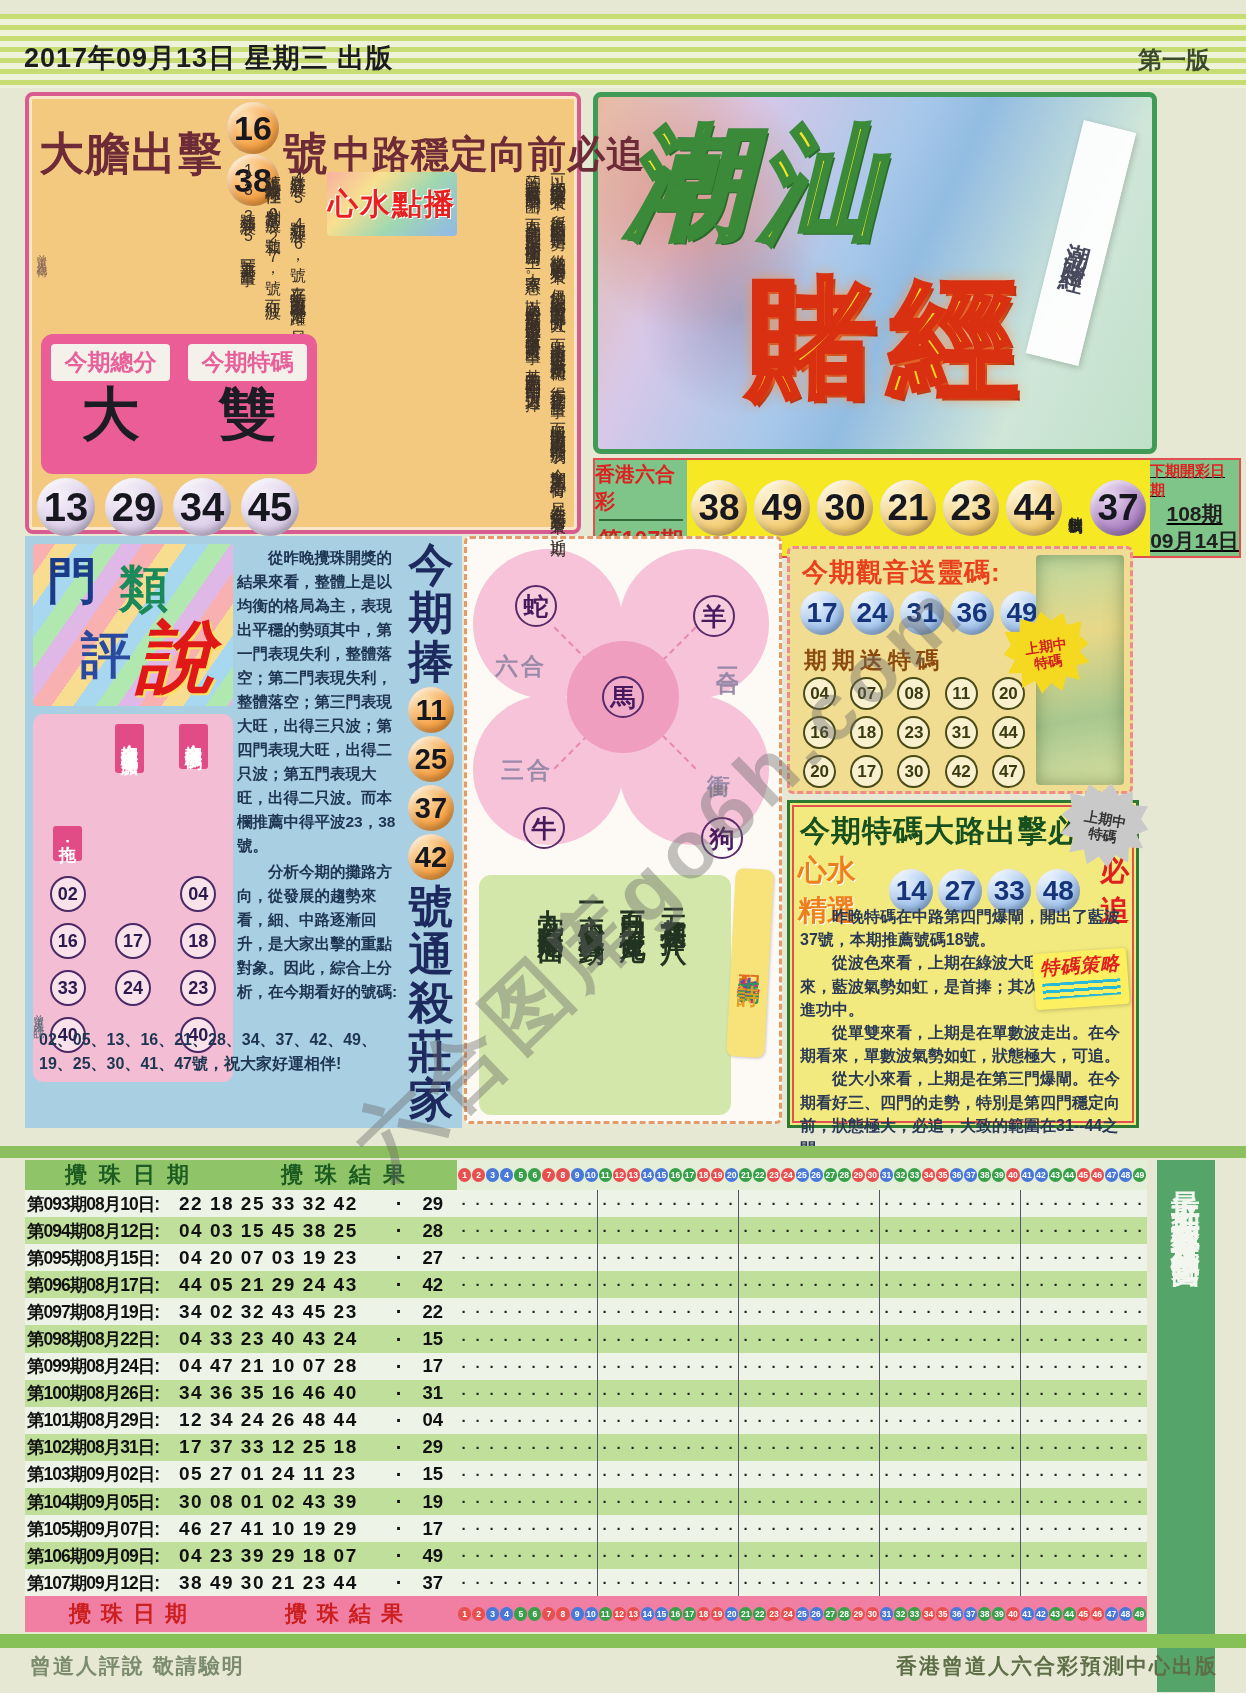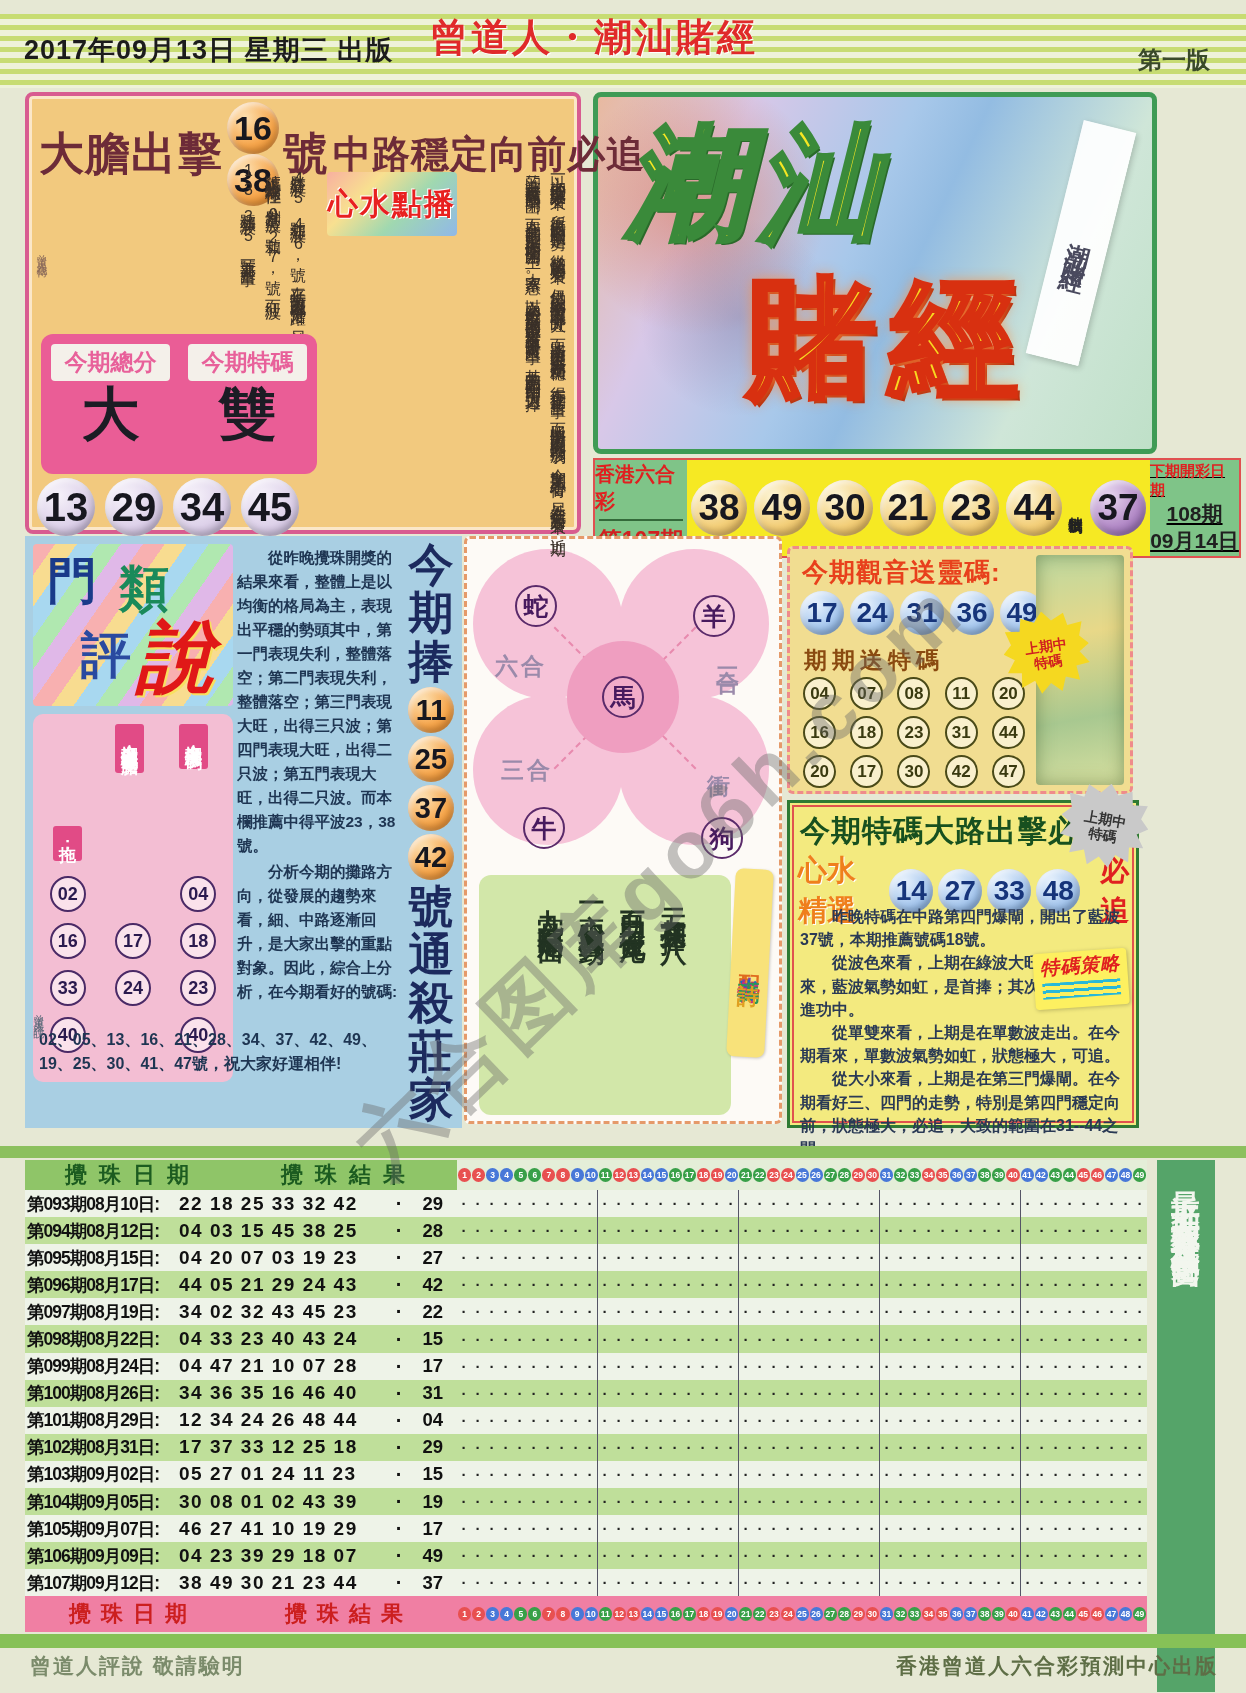--- a/index.html
+++ b/index.html
@@ -3,21 +3,21 @@
 <meta charset="utf-8">
 <style>
   html,body{margin:0;padding:0;background:#d8dcc4;}
   .page{position:relative;width:1246px;height:1693px;overflow:hidden;background:#e6e8d4;
         font-family:"Liberation Sans",sans-serif;}
   [data-interactable]{box-sizing:border-box;}
 
   
   .top-stripes{position:absolute;left:0;top:14px;width:1246px;height:74px;
     background:repeating-linear-gradient(180deg,#c7dc72 0 5px,#eef2d8 5px 11px);}
-  .hdr-date{position:absolute;left:24px;top:32px;font-size:27px;font-weight:bold;color:#1c1c1c;letter-spacing:1px;z-index:3;}
+  .hdr-date{position:absolute;left:24px;top:40px;font-size:27px;font-weight:bold;color:#1c1c1c;letter-spacing:1px;z-index:3;}
   .hdr-masthead{position:absolute;left:430px;top:12px;font-size:38px;font-weight:bold;color:#e02a2a;
     text-shadow:1px 1px 0 #fff;letter-spacing:3px;z-index:3;}
   .hdr-edition{position:absolute;right:36px;top:44px;font-size:24px;font-weight:bold;color:#3a4a2a;z-index:3;}
 
   
   .lead-box{position:absolute;left:25px;top:92px;width:556px;height:442px;background:#f2c97e;
     border:4px solid #d85c90;border-radius:8px;box-shadow:inset 0 0 0 3px #fbe7c8;z-index:2;}
   .lead-headline{position:absolute;left:10px;top:6px;width:536px;display:flex;align-items:center;gap:4px;}
   .hl-txt{font-size:45px;font-weight:bold;color:#6d2b38;letter-spacing:1px;white-space:nowrap;}
   .hl-right{font-size:38px;}
@@ -195,21 +195,20 @@
 
   .watermark{position:absolute;left:330px;top:1120px;transform:rotate(-44deg);transform-origin:0 0;
     font-size:82px;font-weight:bold;color:rgba(105,105,105,.40);letter-spacing:8px;white-space:nowrap;z-index:9;pointer-events:none;}
 </style>
 </head>
 <body>
 
 <div class="page" data-interactable="false">
   <div class="top-stripes" data-interactable="false"></div>
   <div class="hdr-date" data-interactable="false">2017年09月13日 星期三 出版</div>
-  <div class="hdr-masthead" data-interactable="false">曾道人・潮汕賭經</div>
   <div class="hdr-edition" data-interactable="false">第一版</div>
 
   <div class="lead-box" data-interactable="false">
     <div class="lead-headline" data-interactable="false">
       <span class="hl-txt" data-interactable="false">大膽出擊</span>
       <span class="sz52" data-interactable="false"><span class="ball b-orange" data-interactable="false">16</span><span class="ball b-orange" data-interactable="false">38</span></span>
       <span class="hl-txt" data-interactable="false">號</span>
       <span class="hl-txt hl-right" data-interactable="false">中路穩定向前必追</span>
     </div>
     <div class="lead-byline" data-interactable="false">曾道人親傳</div>

